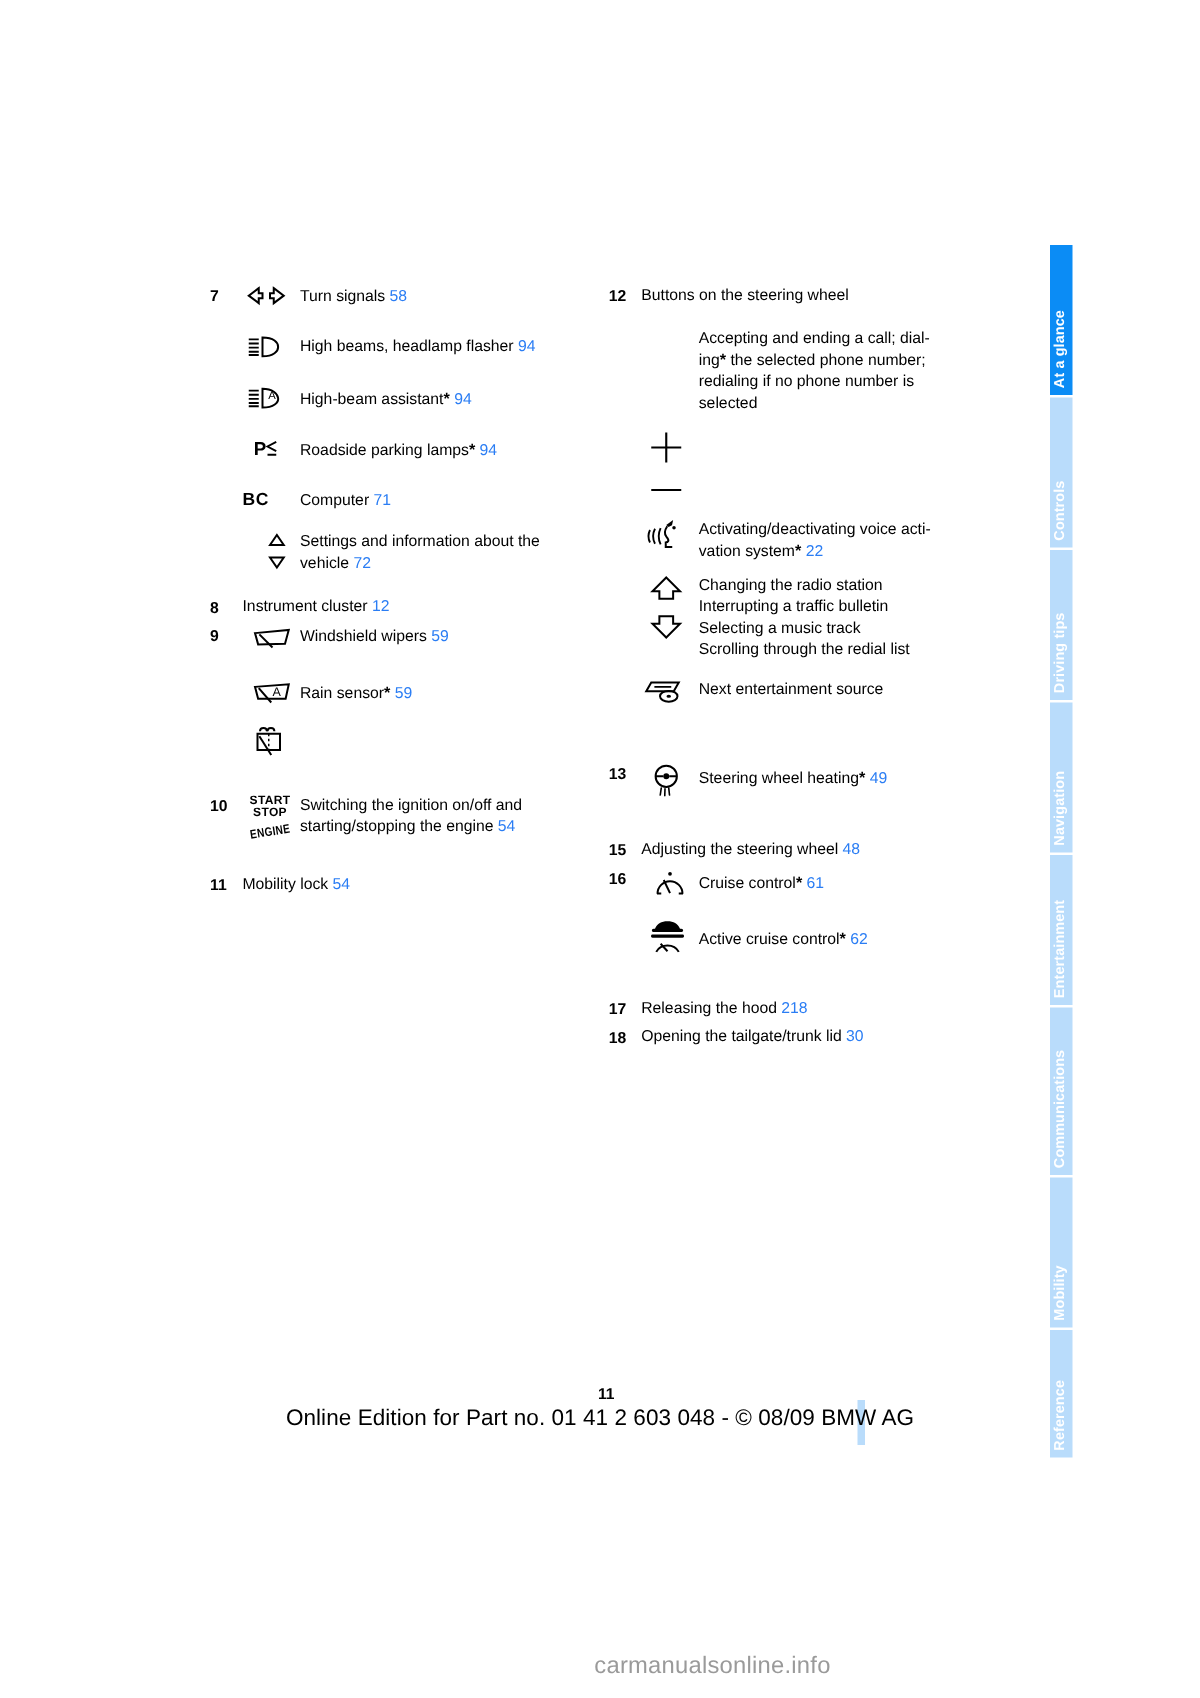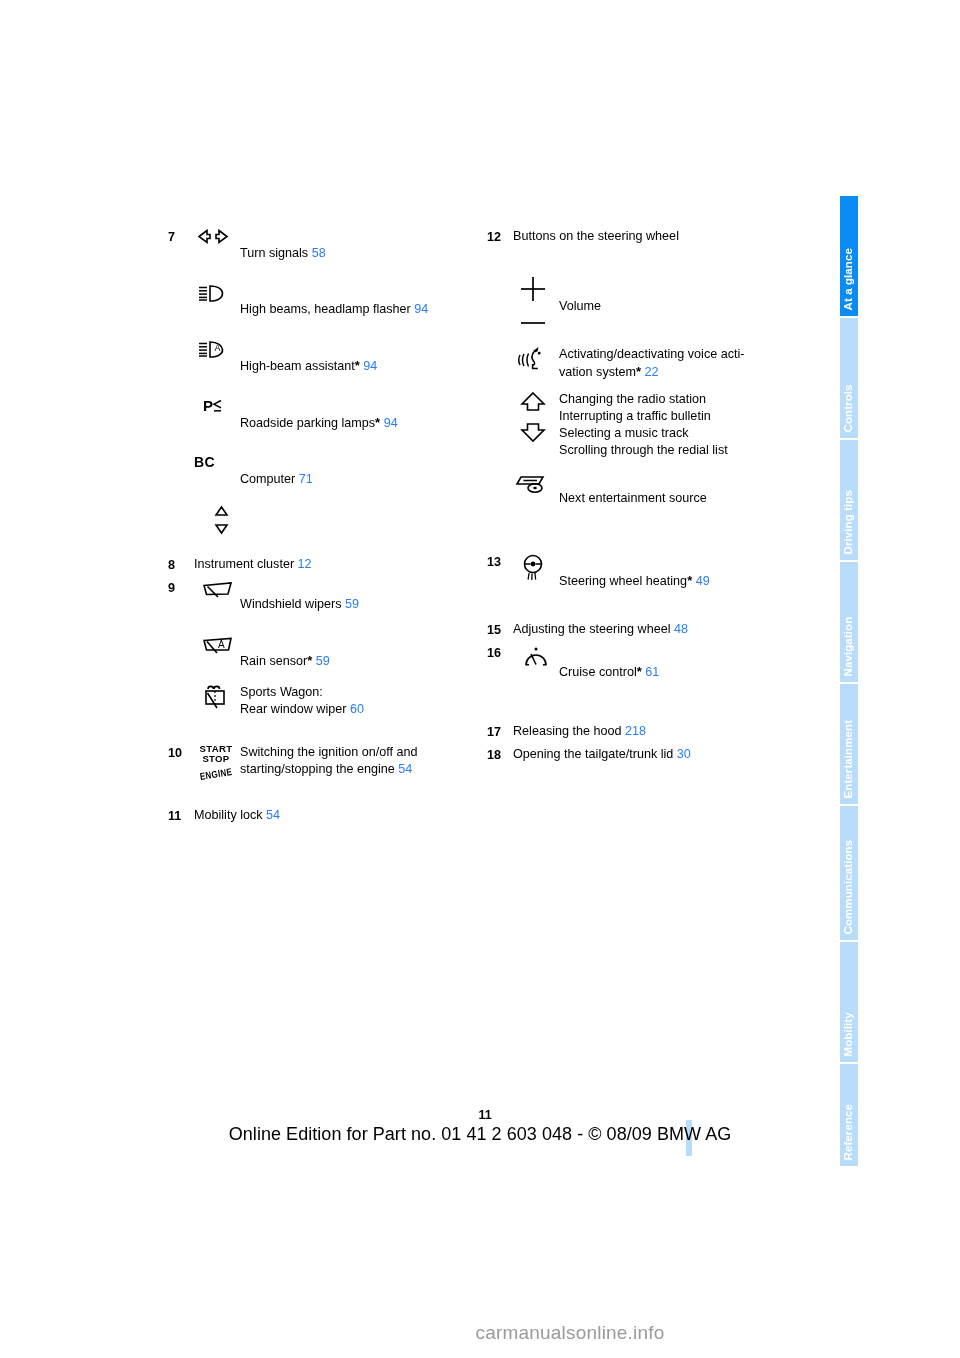--- a/index.html
+++ b/index.html
@@ -86,21 +86,21 @@
     justify-content: flex-start;
     padding-top: 0px;
   }
 
   .txt {
     flex: 1 1 auto;
     font-size: 12.6px;
     line-height: 17px;
     padding-top: 0px;
   }
-  .txt.inline-top { padding-top: 1px; margin-top: 16px; }
+  .txt.inline-top { padding-top: 1px; }
 
   .pg { color: #2a7df4; }
   .ast { font-weight: bold; font-size: 13px; }
   .sp-5  { height: 5px; }
   .sp-8  { height: 8px; }
   .sp-10 { height: 10px; }
   .sp-12 { height: 12px; }
   .sp-14 { height: 14px; }
   .sp-16 { height: 16px; }
   .sp-18 { height: 18px; }
@@ -304,20 +304,25 @@
     <div class="sp-16"></div>
 
     <div class="entry">
       <div class="num blank">7</div>
       <div class="icon-cell">
         <svg width="38" height="34" viewBox="0 0 38 34" style="margin-left:8px">
           <path class="ic" d="M14 11 L19.5 3 L25 11 Z"></path>
           <path class="ic" d="M14 21 L25 21 L19.5 29 Z"></path>
         </svg>
       </div>
+      <div class="txt">
+        <span>Settings and information about the</span><br>
+        <span>vehicle</span>
+        <span class="pg">72</span>
+      </div>
     </div>
 
     <div class="sp-18"></div>
 
     <div class="entry">
       <div class="num">8</div>
       <div class="txt">
         <span>Instrument cluster</span>
         <span class="pg">12</span>
       </div>
@@ -362,25 +367,20 @@
       <div class="num blank">9</div>
       <div class="icon-cell">
         <svg width="40" height="30" viewBox="0 0 40 30" style="margin-left:4px">
           <path class="ic" d="M10 5 C10 1.5 15.5 1.5 15.5 5" stroke-dasharray="0"></path>
           <path class="ic" d="M16 5 C16 1.5 21.5 1.5 21.5 5"></path>
           <rect class="ic" x="8" y="7" width="18" height="13"></rect>
           <line stroke="#000" stroke-width="1.2" stroke-dasharray="2 2" x1="17" y1="7" x2="17" y2="20"></line>
           <line stroke="#000" stroke-width="1.6" x1="9.5" y1="9" x2="19" y2="24"></line>
         </svg>
       </div>
-      <div class="txt">
-        <span>Sports Wagon:</span><br>
-        <span>Rear window wiper</span>
-        <span class="pg">60</span>
-      </div>
     </div>
 
     <div class="sp-26"></div>
 
     <div class="entry">
       <div class="num">10</div>
       <div class="icon-cell">
         <div class="ss">
           <div class="l1">START</div>
           <div class="l2">STOP</div>
@@ -411,35 +411,44 @@
     <div class="entry">
       <div class="num">12</div>
       <div class="txt">Buttons on the steering wheel</div>
     </div>
 
     <div class="sp-8"></div>
 
 
     <div class="sp-8"></div>
 
+    <div class="entry">
+      <div class="num blank">12</div>
+      <div class="icon-cell"></div>
+      <div class="txt">
+        <span>Accepting and ending a call; dial-</span><br>
+        <span>ing</span><span class="ast">*</span><span> the selected phone number;</span><br>
+        <span>redialing if no phone number is</span><br>
+        <span>selected</span>
+      </div>
+    </div>
 
     <div class="sp-12"></div>
 
     <div class="entry">
       <div class="num blank">12</div>
       <div class="icon-cell">
         <svg width="40" height="62" viewBox="0 0 40 62">
           <g stroke="#000" stroke-width="1.7">
             <line x1="8" y1="15" x2="32" y2="15"></line>
             <line x1="20" y1="3" x2="20" y2="27"></line>
             <line x1="8" y1="49" x2="32" y2="49"></line>
           </g>
         </svg>
       </div>
-      <div class="txt" style="padding-top:24px">Volume</div>
     </div>
 
     <div class="sp-10"></div>
 
     <div class="entry">
       <div class="num blank">12</div>
       <div class="icon-cell">
         <svg width="40" height="28" viewBox="0 0 40 28">
           <g stroke="#000" stroke-width="1.5" fill="none">
             <path d="M7 9 C5.5 12 5.5 16 7 19"></path>
@@ -544,20 +553,35 @@
         </svg>
       </div>
       <div class="txt inline-top" style="padding-top:3px">
         <span>Cruise control</span><span class="ast">*</span>
         <span class="pg">61</span>
       </div>
     </div>
 
     <div class="sp-12"></div>
 
+    <div class="entry">
+      <div class="num blank">16</div>
+      <div class="icon-cell">
+        <svg width="40" height="34" viewBox="0 0 40 34" style="margin-left:2px">
+          <path fill="#000" d="M9 9 C11 4.5 14 3 19 3 C24 3 27 4.5 29 9 L30 9 C31 9 31.5 9.6 31.5 10.3 C31.5 11 31 11.5 30 11.5 L8 11.5 C7 11.5 6.5 11 6.5 10.3 C6.5 9.6 7 9 8 9 Z"></path>
+          <path fill="#000" d="M7 13.5 L31 13.5 C31.8 13.5 32.2 14 32.2 14.8 C32.2 15.6 31.8 16.1 31 16.1 L7 16.1 C6.2 16.1 5.8 15.6 5.8 14.8 C5.8 14 6.2 13.5 7 13.5 Z"></path>
+          <path class="ic" d="M10 27.5 A 10 9 0 0 1 28 27.5" stroke-width="1.6"></path>
+          <line stroke="#000" stroke-width="1.6" x1="19" y1="27" x2="13.5" y2="21"></line>
+        </svg>
+      </div>
+      <div class="txt inline-top" style="padding-top:8px">
+        <span>Active cruise control</span><span class="ast">*</span>
+        <span class="pg">62</span>
+      </div>
+    </div>
 
     <div class="sp-30"></div>
 
     <div class="entry">
       <div class="num">17</div>
       <div class="txt">
         <span>Releasing the hood</span>
         <span class="pg">218</span>
       </div>
     </div>

